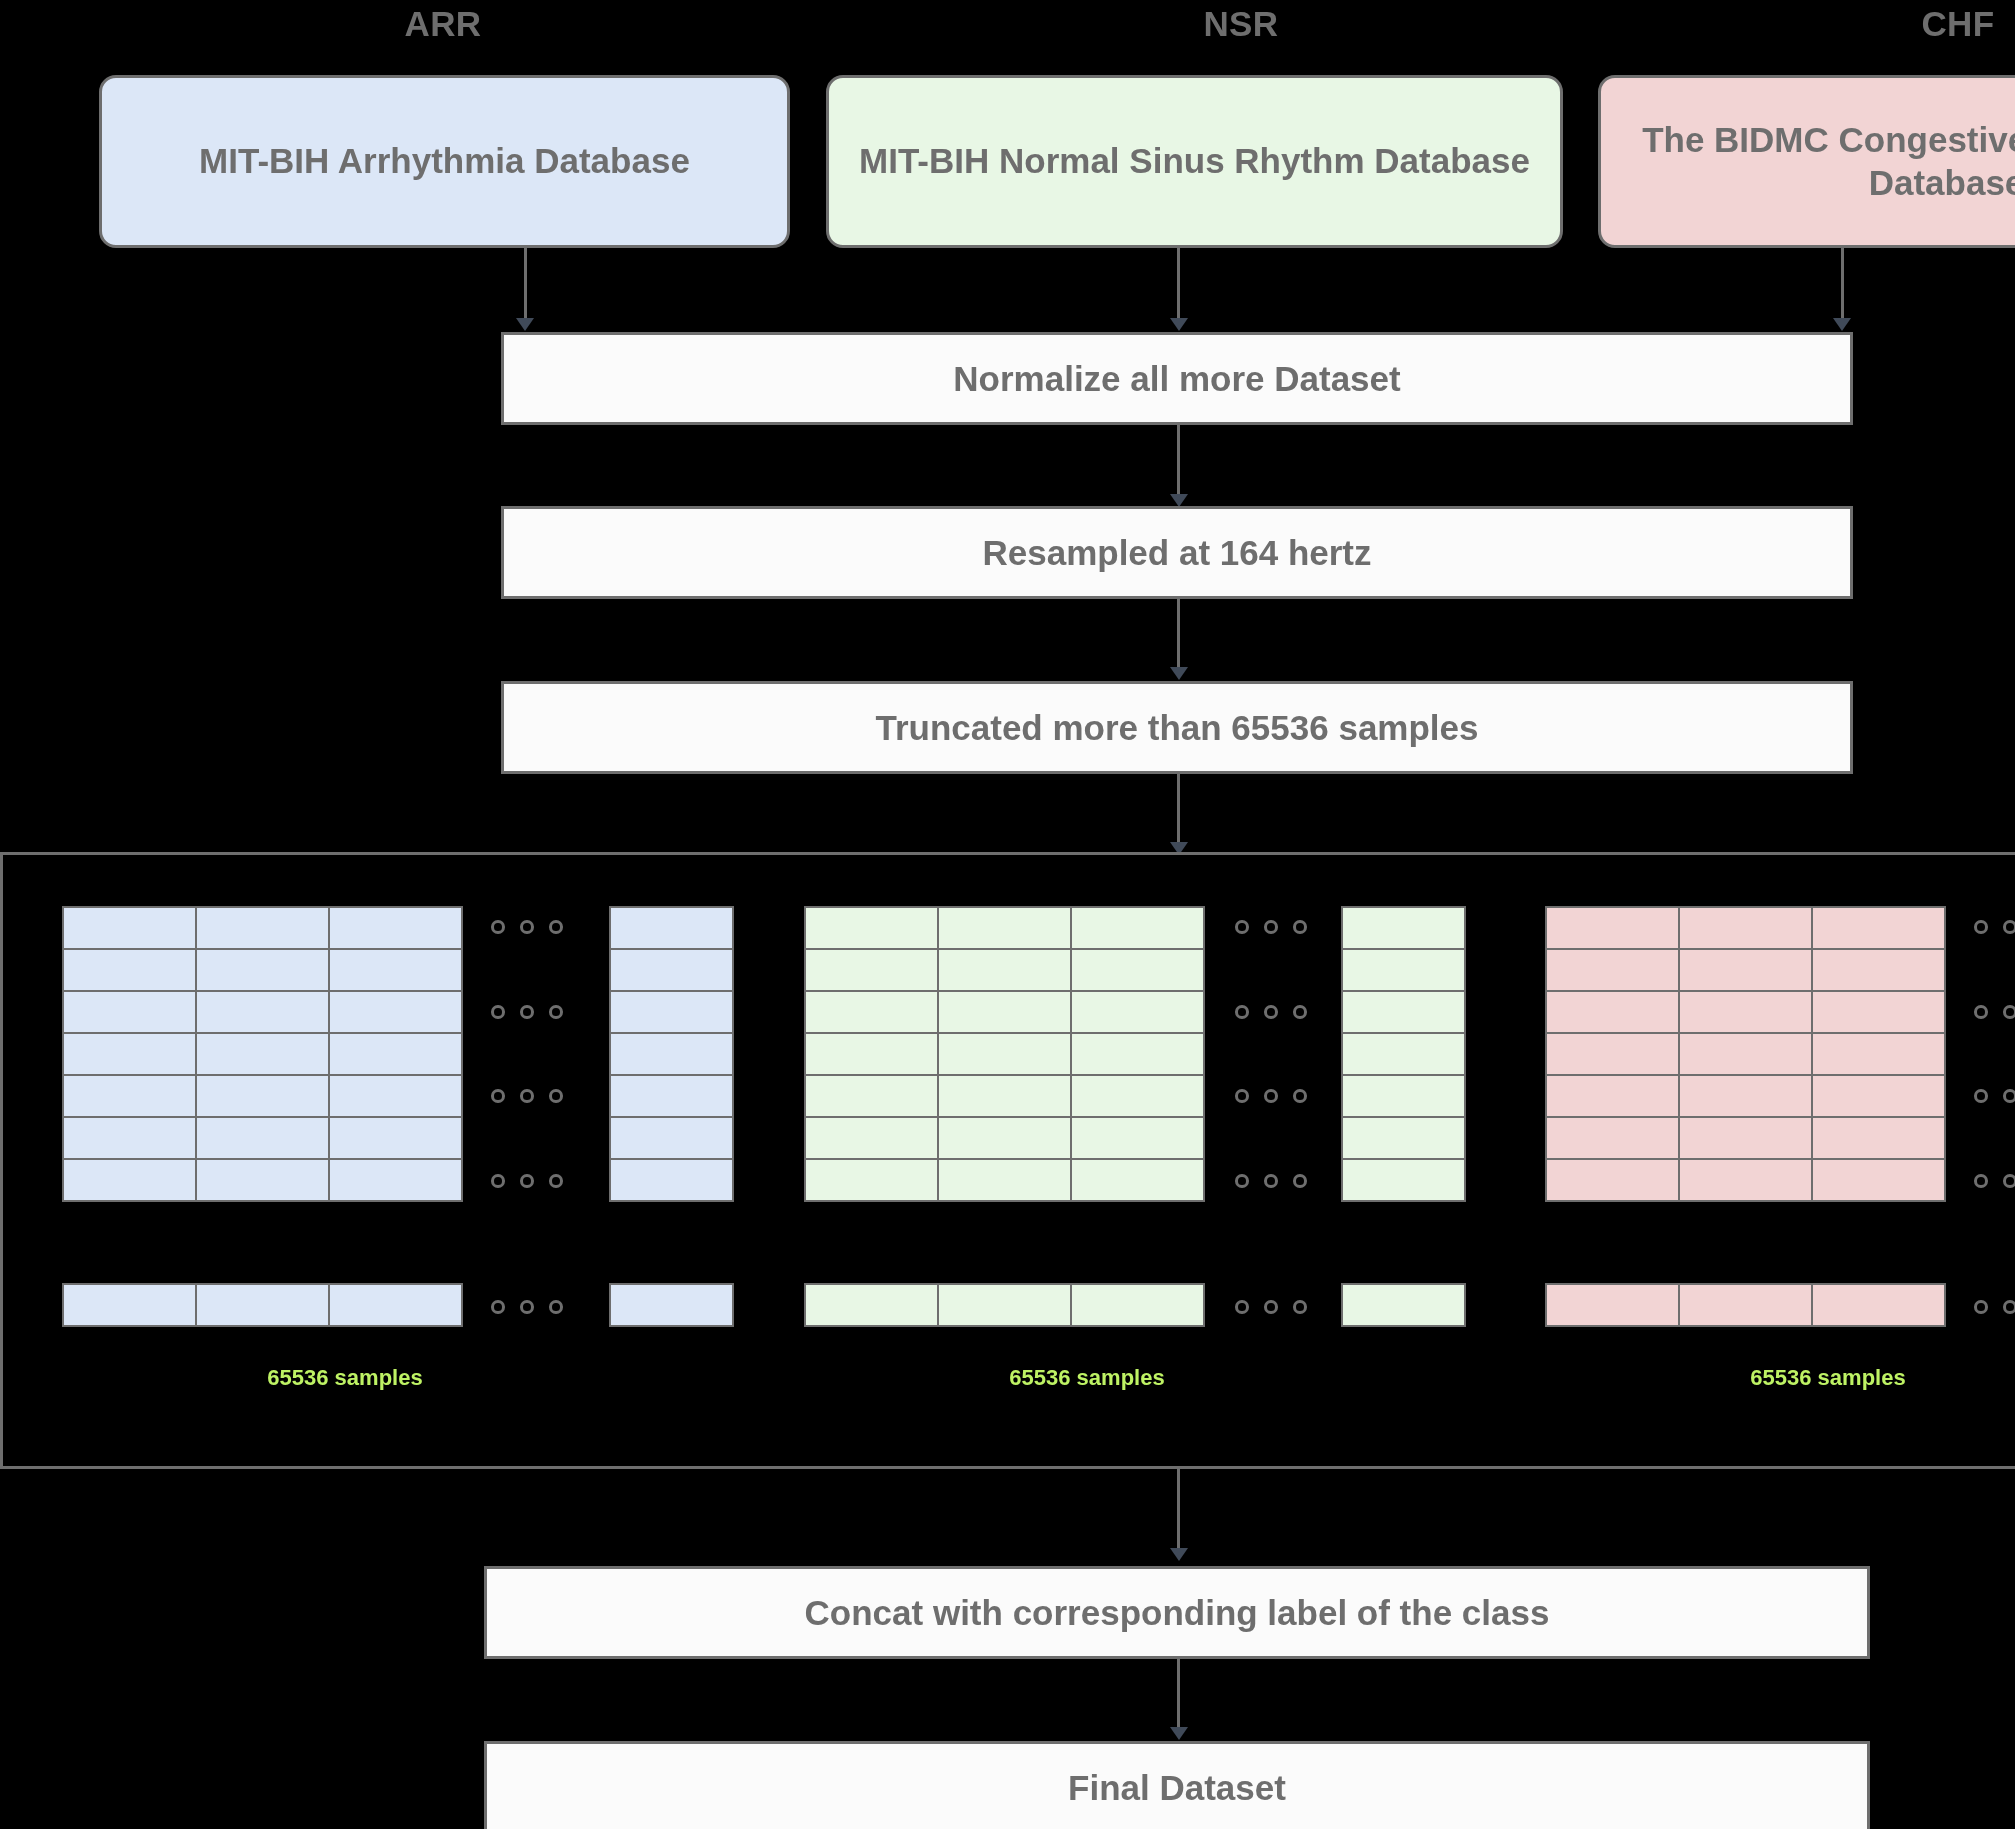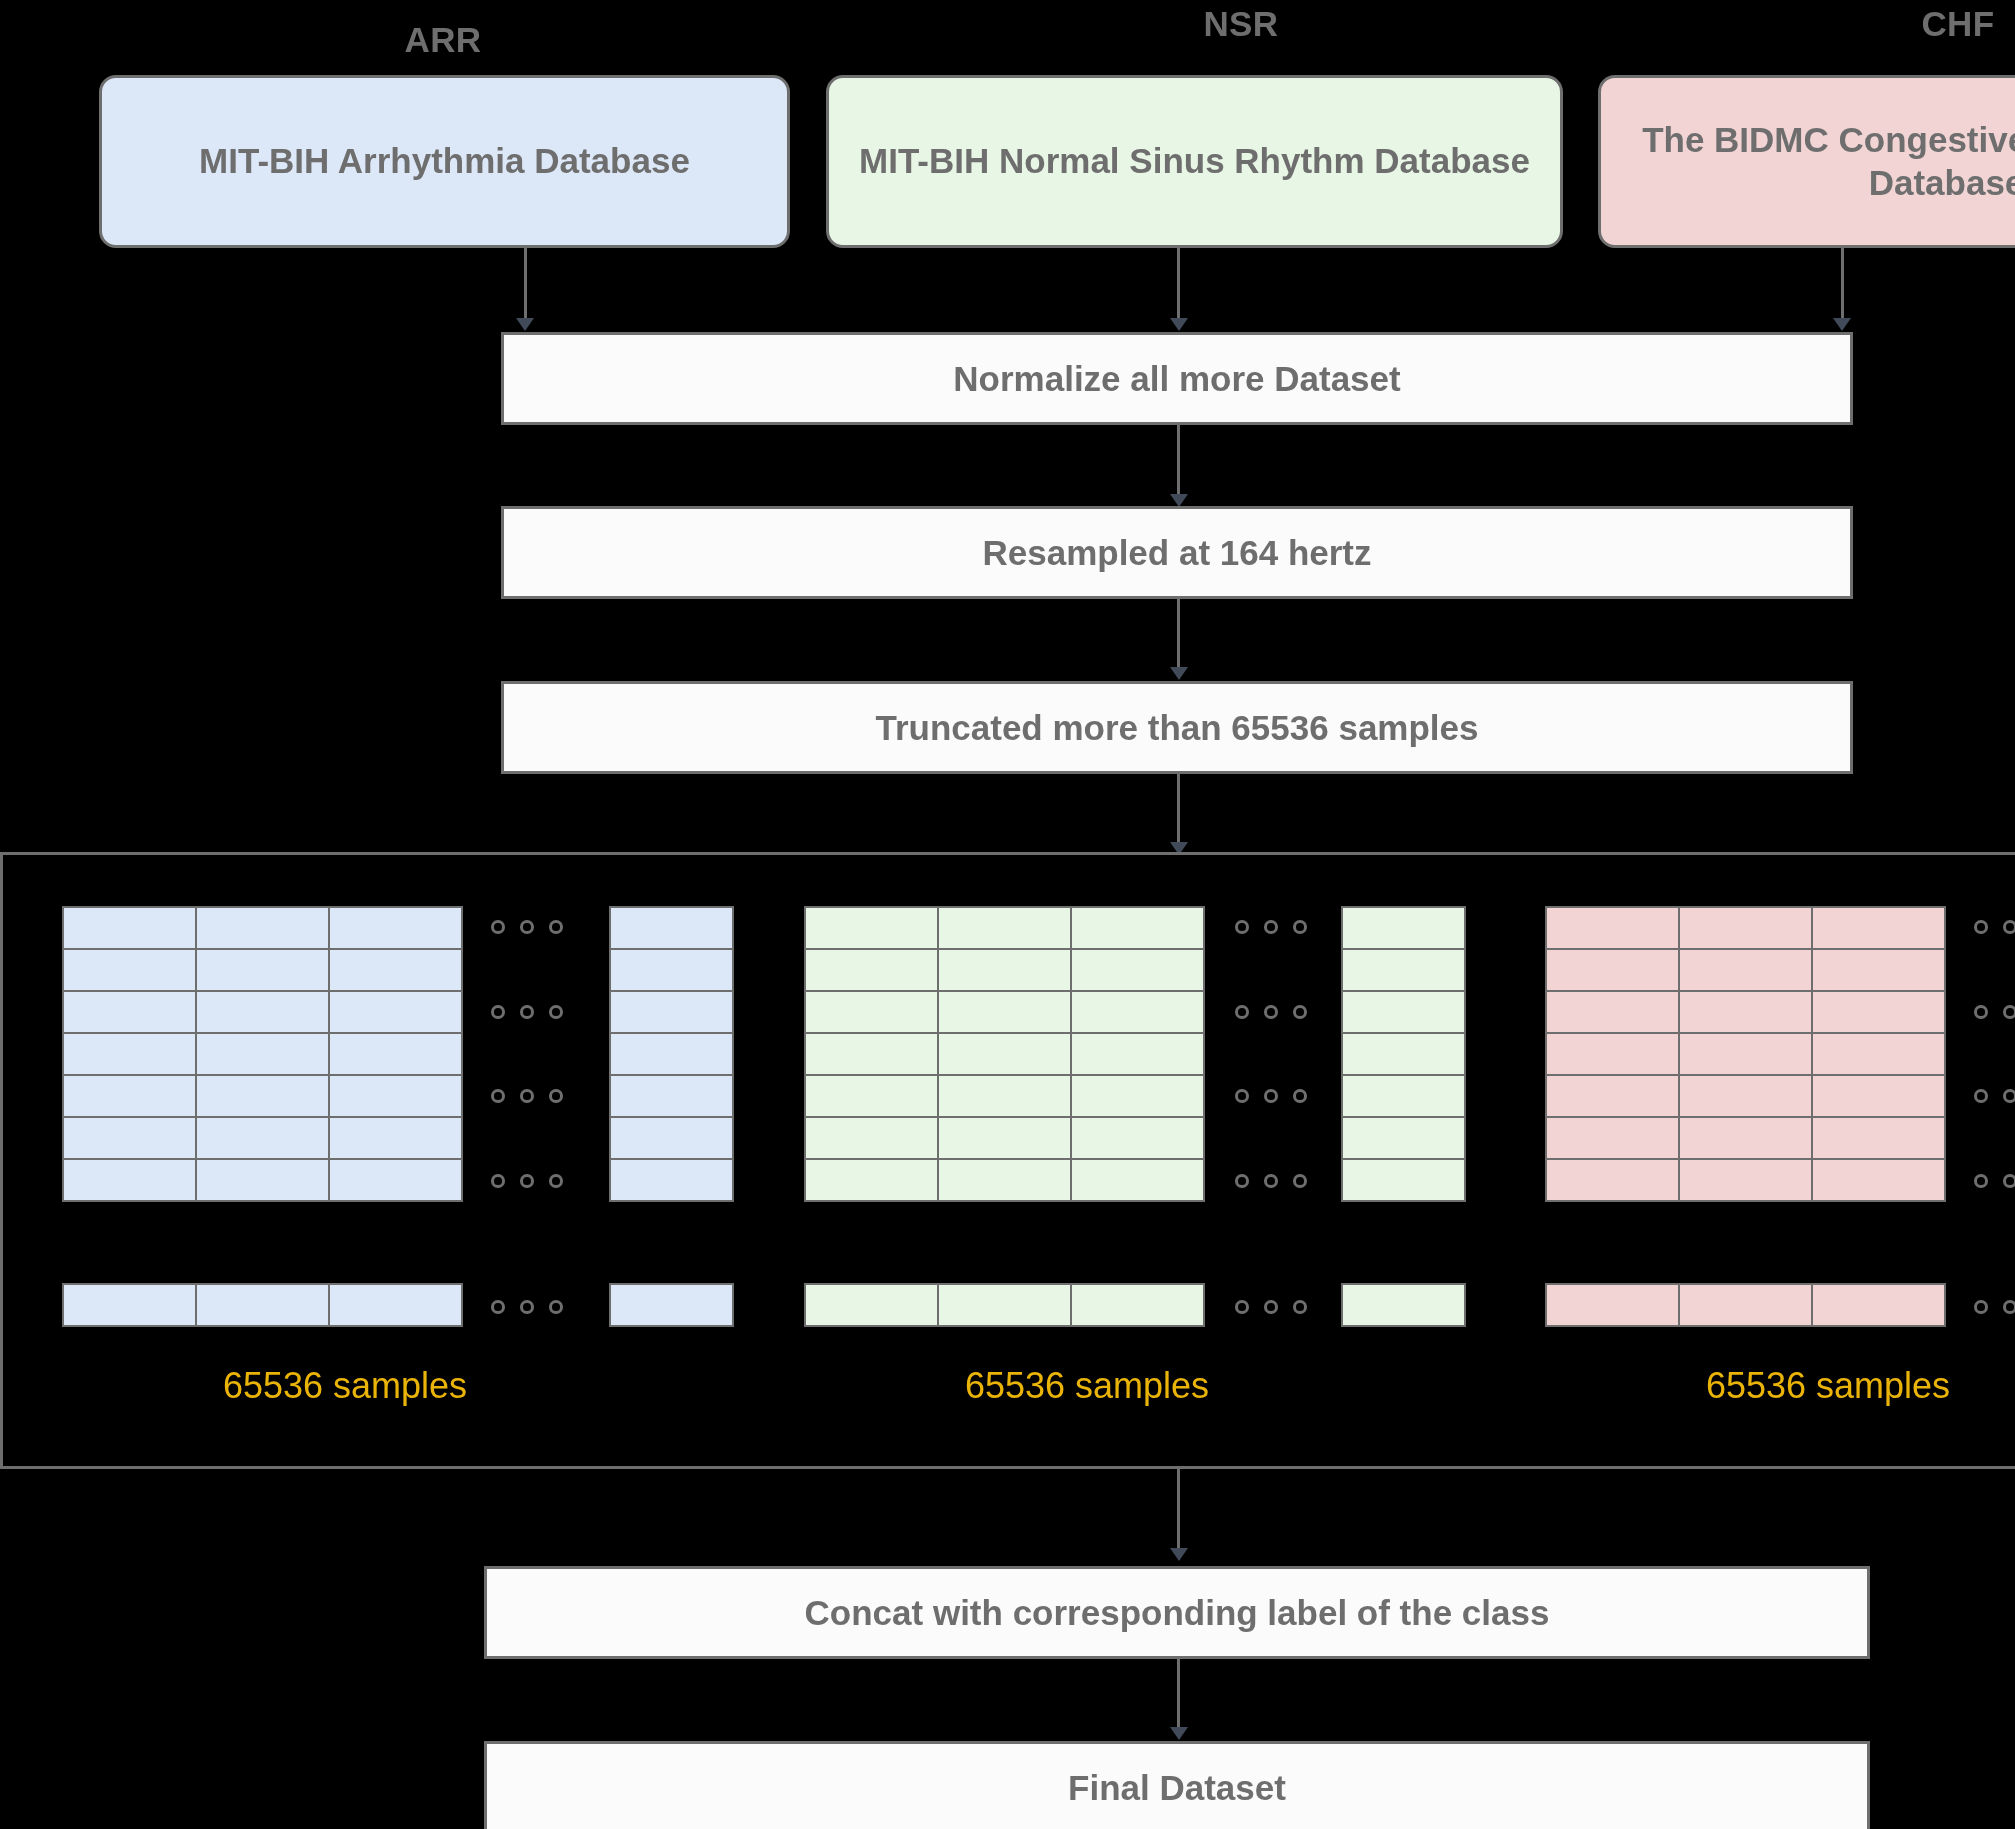--- a/index.html
+++ b/index.html
@@ -84,32 +84,32 @@
     align-items: center;
   }
   .dot {
     width: 13.7px; height: 13.7px;
     border: 3.6px solid #6e6e6e;
     border-radius: 50%;
     background: transparent;
   }
   .samples-label {
     position: absolute;
-    font-size: 36px;
-    font-weight: normal;
-    color: #eab308;
+    font-size: 22px;
+    font-weight: bold;
+    color: #bef264;
     text-align: center;
   }
 </style>
 </head>
 <body>
 
 <div id="stage">
 
-  <div class="src-caption" style="left:282px; top:4px; width:322px;margin-top:16px;">ARR</div>
+  <div class="src-caption" style="left:282px; top:4px; width:322px;">ARR</div>
   <div class="src-caption" style="left:1080px; top:4px; width:322px;">NSR</div>
   <div class="src-caption" style="left:1797px; top:4px; width:322px;">CHF</div>
 
   <div class="src-box" style="left:826px; top:75px; width:737px; height:173px; background:#e8f7e5;">MIT-BIH Normal Sinus Rhythm Database</div>
   <div class="src-box" style="left:99px; top:75px; width:691px; height:173px; background:#dce7f7;">MIT-BIH Arrhythmia Database</div>
   <div class="src-box" style="left:1598px; top:75px; width:697px; height:173px; background:#f2d4d4;">The BIDMC Congestive Heart Failure Database</div>
 
   <div class="conn" style="left:524px; top:248px; height:75px;"></div>
   <div class="arrowhead" style="left:516px; top:318px;"></div>
 

